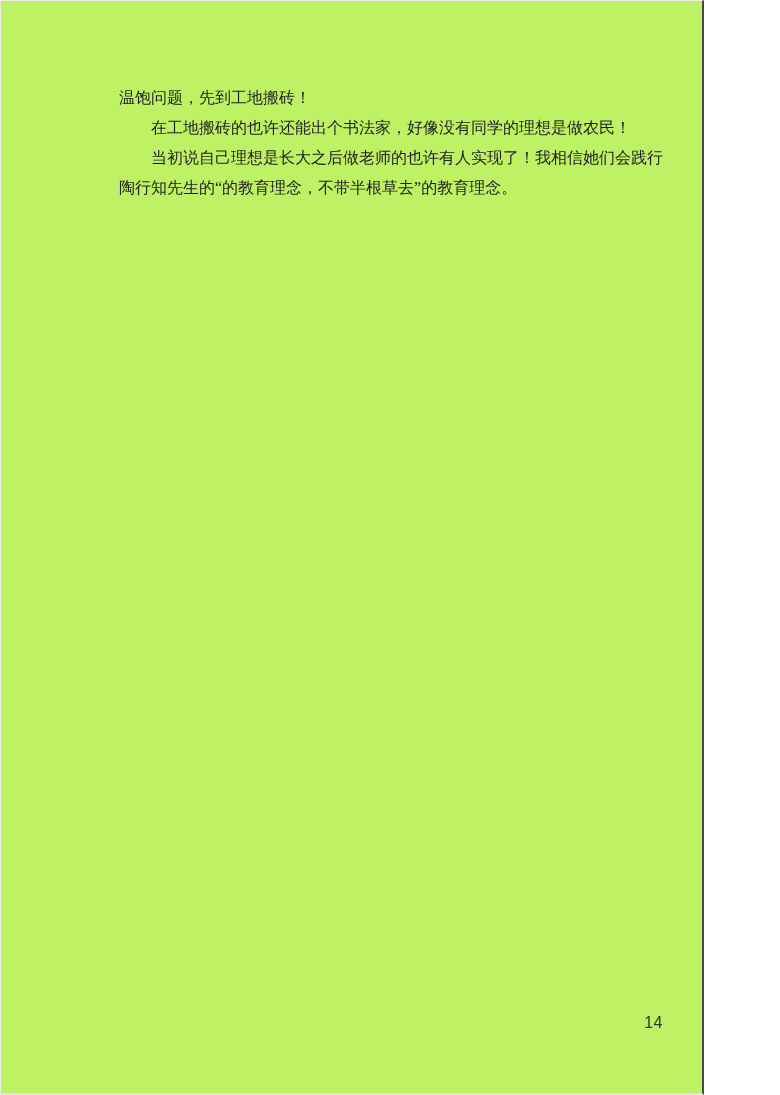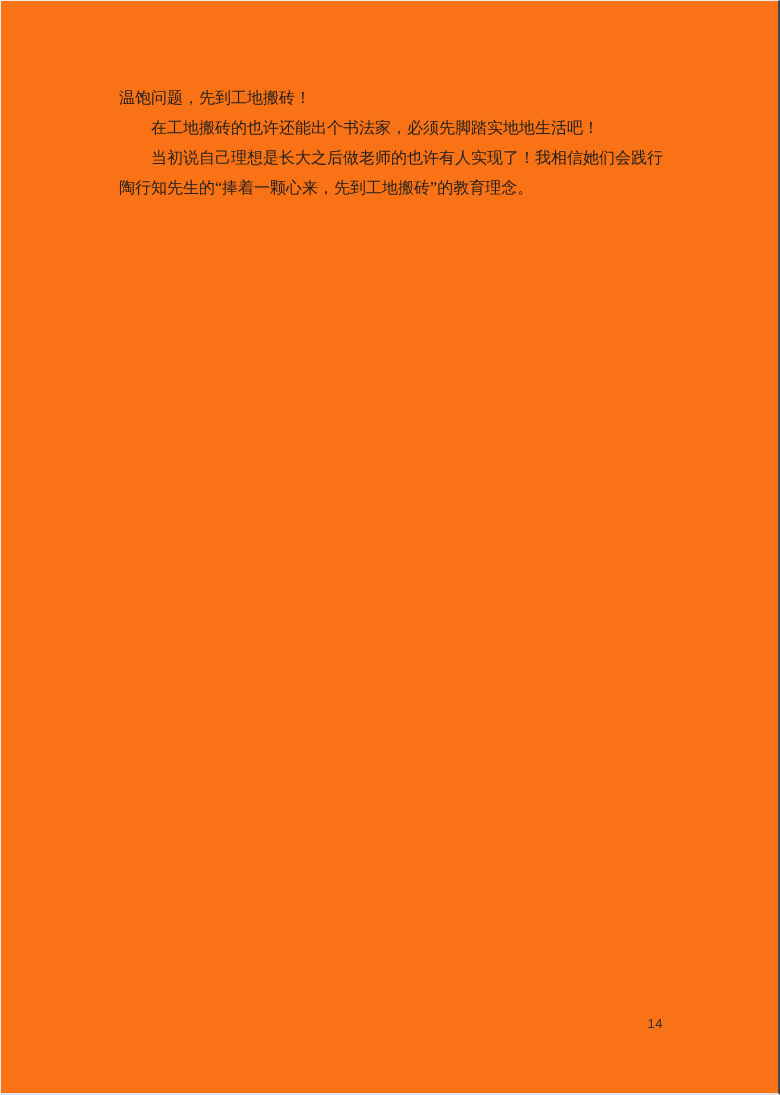--- a/index.html
+++ b/index.html
@@ -2,24 +2,24 @@
 <html><head>
 <meta charset="utf-8">
 <style>
   html, body {
     margin: 0;
     padding: 0;
     background: #ffffff;
   }
   .page {
     position: relative;
-    width: 780px;
+    width: 704px;
     height: 1095px;
     box-sizing: border-box;
-    background: #f97316;
+    background: #bef264;
     border-top: 1px solid #ececec;
     border-left: 1px solid #ececec;
     border-bottom: 2px solid #e3e3e3;
     border-right: 2px solid #474747;
     overflow: hidden;
   }
   .content {
     position: absolute;
     left: 118px;
     top: 82px;
@@ -39,33 +39,33 @@
   }
   .footer {
     position: absolute;
     left: 0;
     top: 1013px;
     width: 662px;
     text-align: right;
   }
   .page-number {
     font-family: "Liberation Sans", "DejaVu Sans", sans-serif;
-    font-size: 13px;
+    font-size: 16px;
     color: #333333;
     letter-spacing: 0.5px;
   }
 </style>
 </head>
 <body>
 
 <div class="page">
 
   <div class="content">
     <p>温饱问题，先到工地搬砖！</p>
-    <p class="indent">在工地搬砖的也许还能出个书法家，必须先脚踏实地地生活吧！</p>
-    <p class="indent">当初说自己理想是长大之后做老师的也许有人实现了！我相信她们会践行陶行知先生的“捧着一颗心来，先到工地搬砖”的教育理念。</p>
+    <p class="indent">在工地搬砖的也许还能出个书法家，好像没有同学的理想是做农民！</p>
+    <p class="indent">当初说自己理想是长大之后做老师的也许有人实现了！我相信她们会践行陶行知先生的“的教育理念，不带半根草去”的教育理念。</p>
   </div>
 
   <div class="footer">
     <span class="page-number">14</span>
   </div>
 
 </div>
 
 </body></html>

